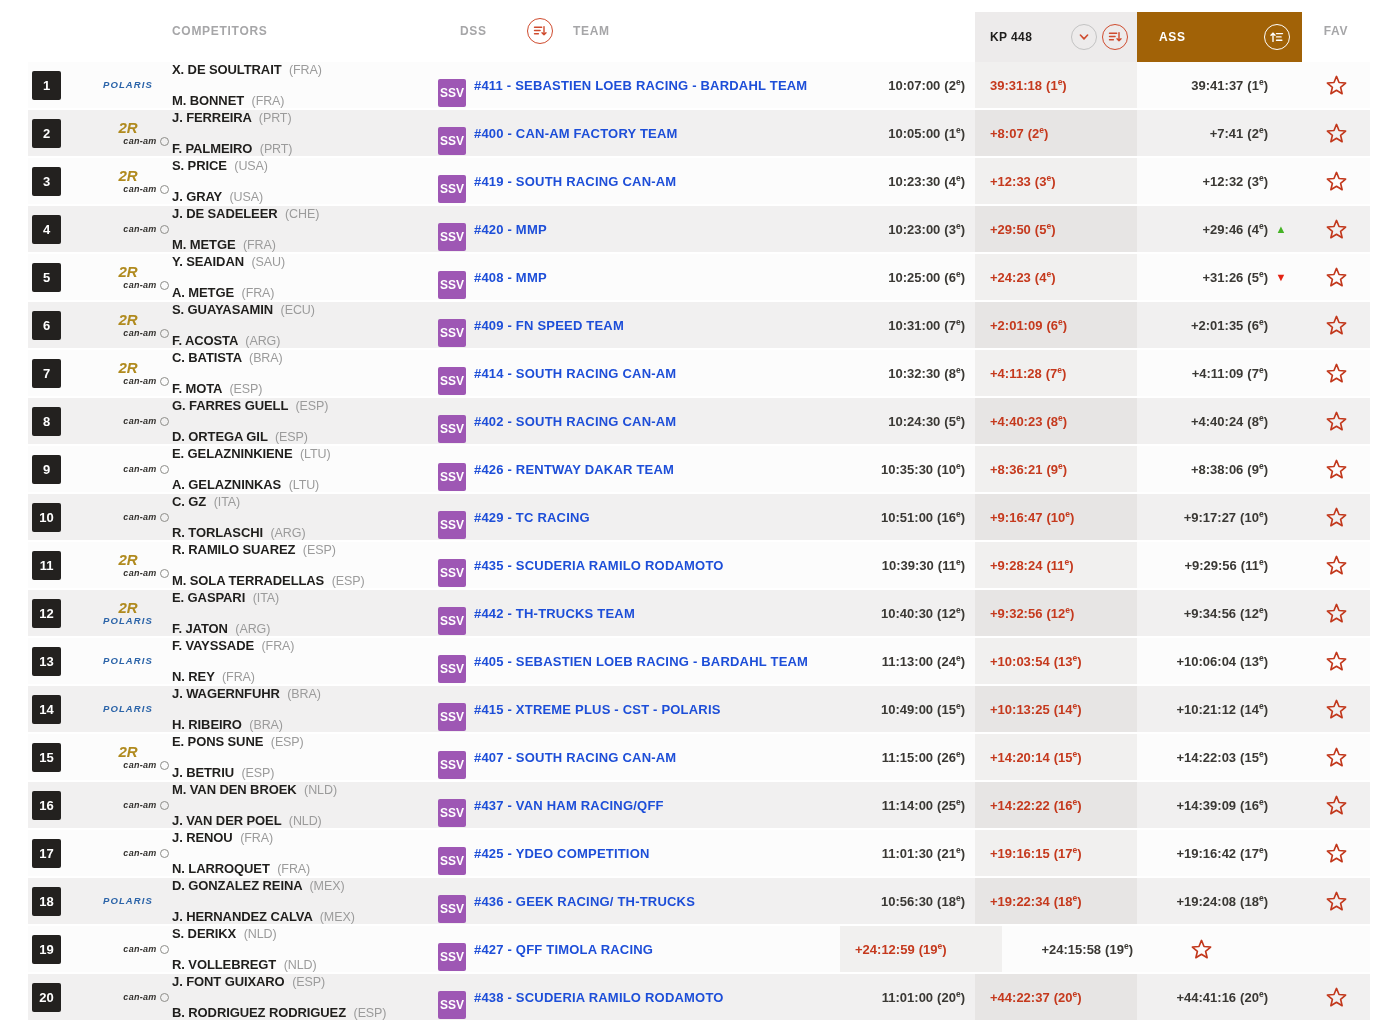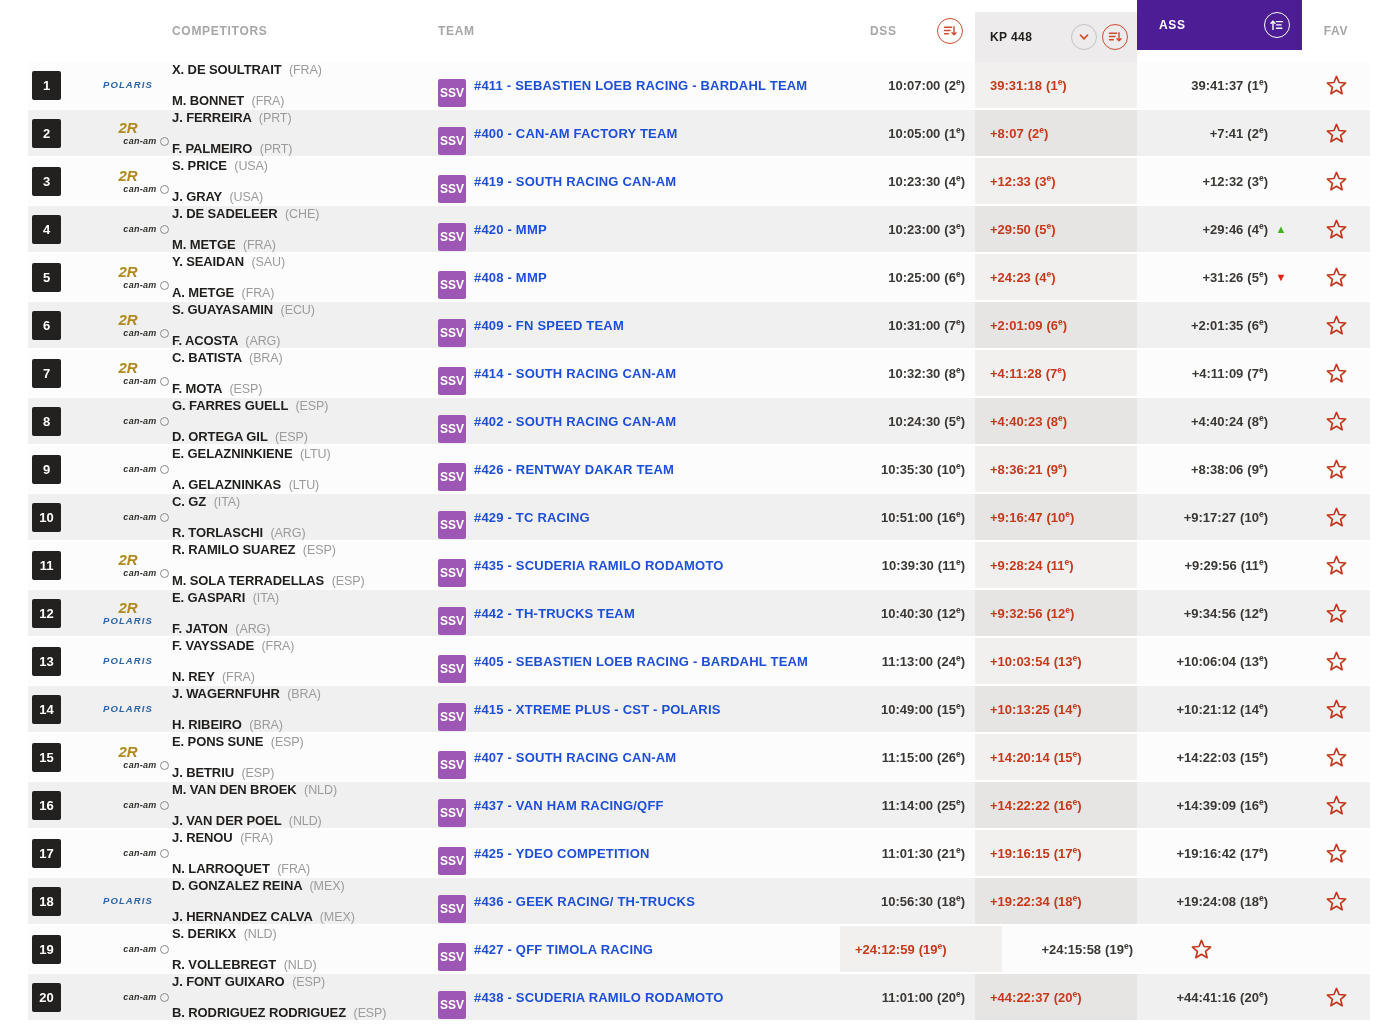--- a/index.html
+++ b/index.html
@@ -24,21 +24,21 @@
   
   .header { height:62px; }
   .hcell { display:flex; align-items:center; box-sizing:border-box; }
   .hlabel { font-size:12px; font-weight:700; color:#a6a6a8; letter-spacing:.7px; }
   .hcell.c-comp { padding-left:0; }
   .hcell.c-team { padding-left:8px; }
   .hcell.c-dss  { justify-content:space-between; padding-left:30px; padding-right:12px; }
   .hcell.c-kp   { background:#edebeb; margin-top:12px; height:50px; padding-left:15px;
                   justify-content:space-between; padding-right:9px; }
   .hcell.c-kp .hlabel { color:#1f1e1c; letter-spacing:.4px; }
-  .hcell.c-ass  { background:#4c1d95; height:50px; padding-left:22px;
+  .hcell.c-ass  { background:#a16207; margin-top:12px; height:50px; padding-left:22px;
                   justify-content:space-between; padding-right:12px;gap:24px; }
   .hcell.c-ass .hlabel { color:#ffffff; }
   .hcell.c-fav  { justify-content:center; }
   .hicons { display:flex; gap:5px; align-items:center; }
 
   .circle-icon { width:26px; height:26px; border-radius:50%;
     display:flex; align-items:center; justify-content:center; box-sizing:border-box;
     background:transparent; border:1.6px solid #cf4b2e; cursor:pointer; padding:0; }
   .circle-icon.gray  { border-color:#c3c3c3; }
   .circle-icon.white { border-color:#ffffff; }
@@ -91,32 +91,32 @@
 </style>
 </head>
 <body>
 
 <div class="header grid">
   <div class="hcell c-rank"></div>
   <div class="hcell c-brand"></div>
   <div class="hcell c-comp">
     <span class="hlabel">COMPETITORS</span>
   </div>
-  <div class="hcell c-team">
-    <span class="hlabel">TEAM</span>
-  </div>
   <div class="hcell c-dss">
     <span class="hlabel">DSS</span>
     <button class="circle-icon">
       <svg width="14" height="14" viewBox="0 0 14 14">
           <path d="M1.5 3.2h7.2M1.5 6.5h5.6M1.5 9.8h3.9" stroke="#cf4b2e" stroke-width="1.4" fill="none" stroke-linecap="round"></path>
           <path d="M11 2.6v8.2M11 10.8L9 8.7M11 10.8l2-2.1" stroke="#cf4b2e" stroke-width="1.4" fill="none" stroke-linecap="round" stroke-linejoin="round"></path>
         </svg>
     </button>
   </div>
+  <div class="hcell c-team">
+    <span class="hlabel">TEAM</span>
+  </div>
   <div class="hcell c-kp">
     <span class="hlabel">KP 448</span>
     <span class="hicons">
       <button class="circle-icon gray">
         <svg width="14" height="14" viewBox="0 0 14 14">
             <path d="M3.4 5l3.6 3.9L10.6 5" stroke="#cf4b2e" stroke-width="1.6" fill="none" stroke-linecap="round" stroke-linejoin="round"></path>
           </svg>
       </button>
       <button class="circle-icon">
         <svg width="14" height="14" viewBox="0 0 14 14">

